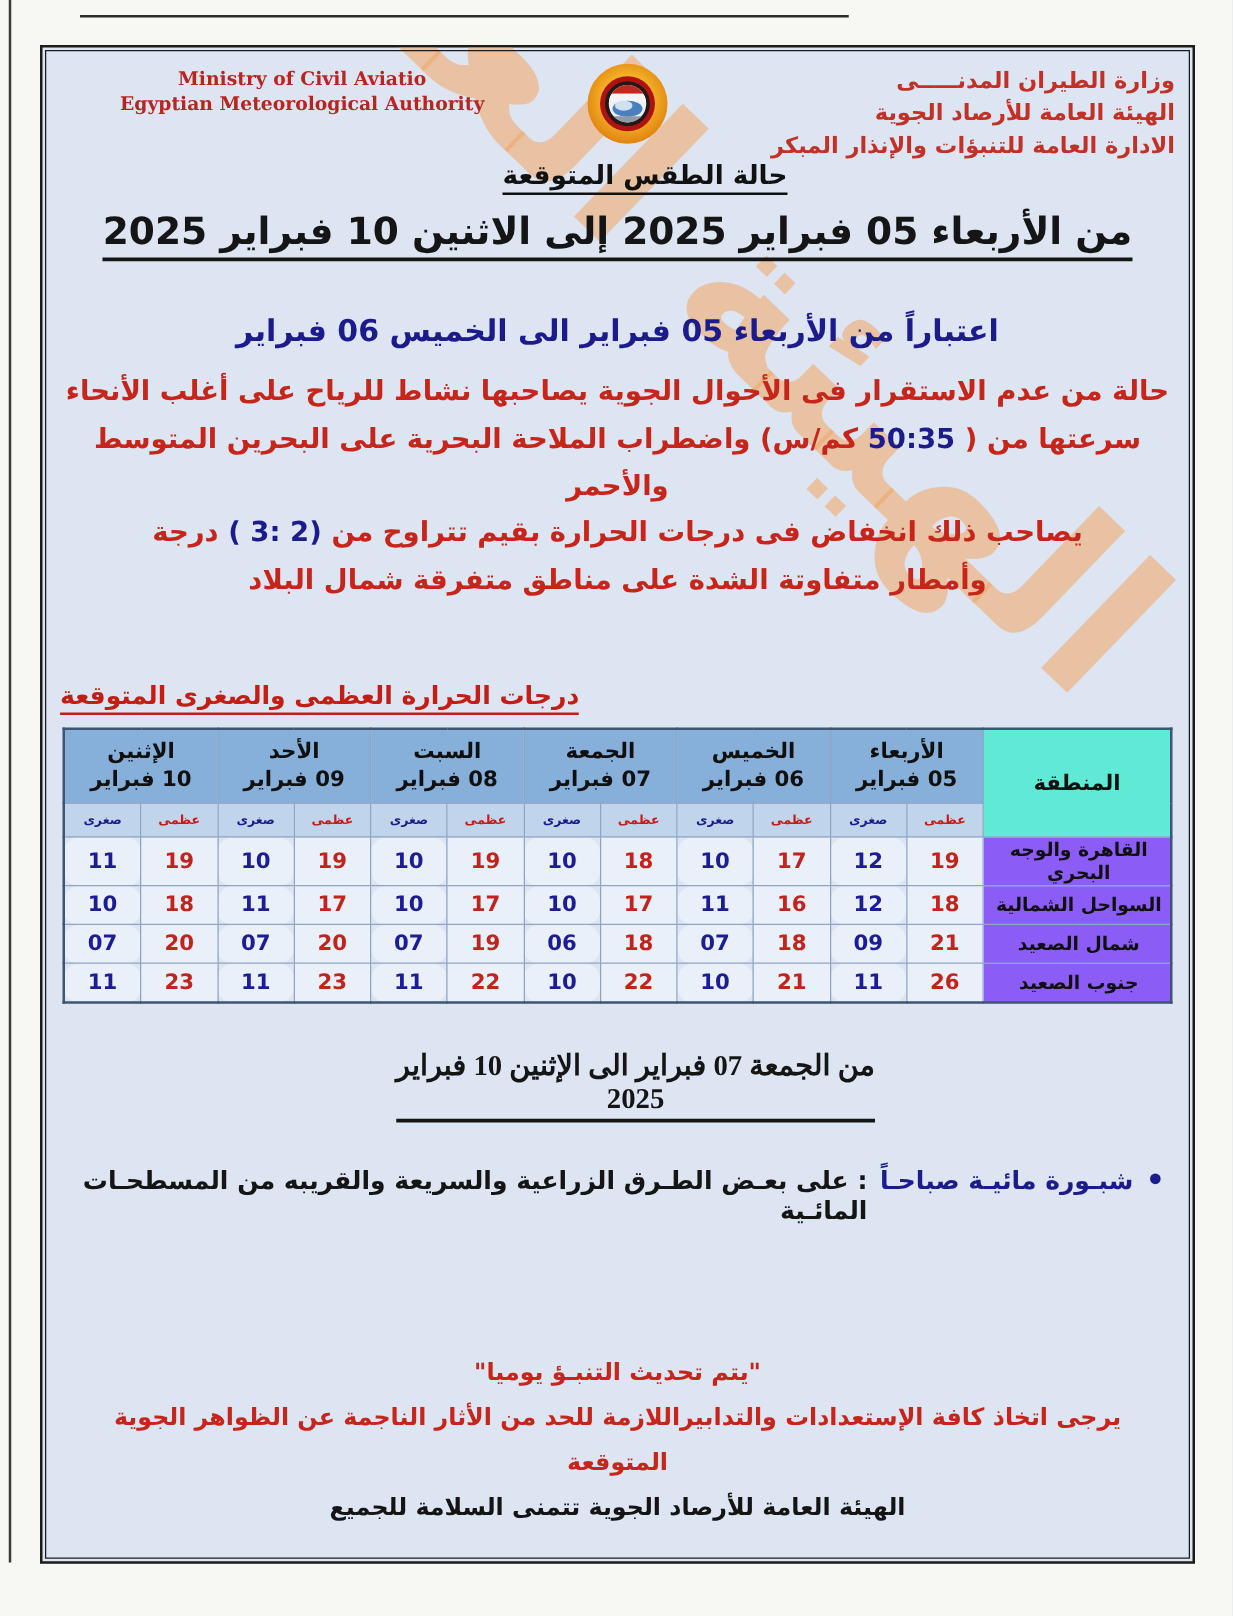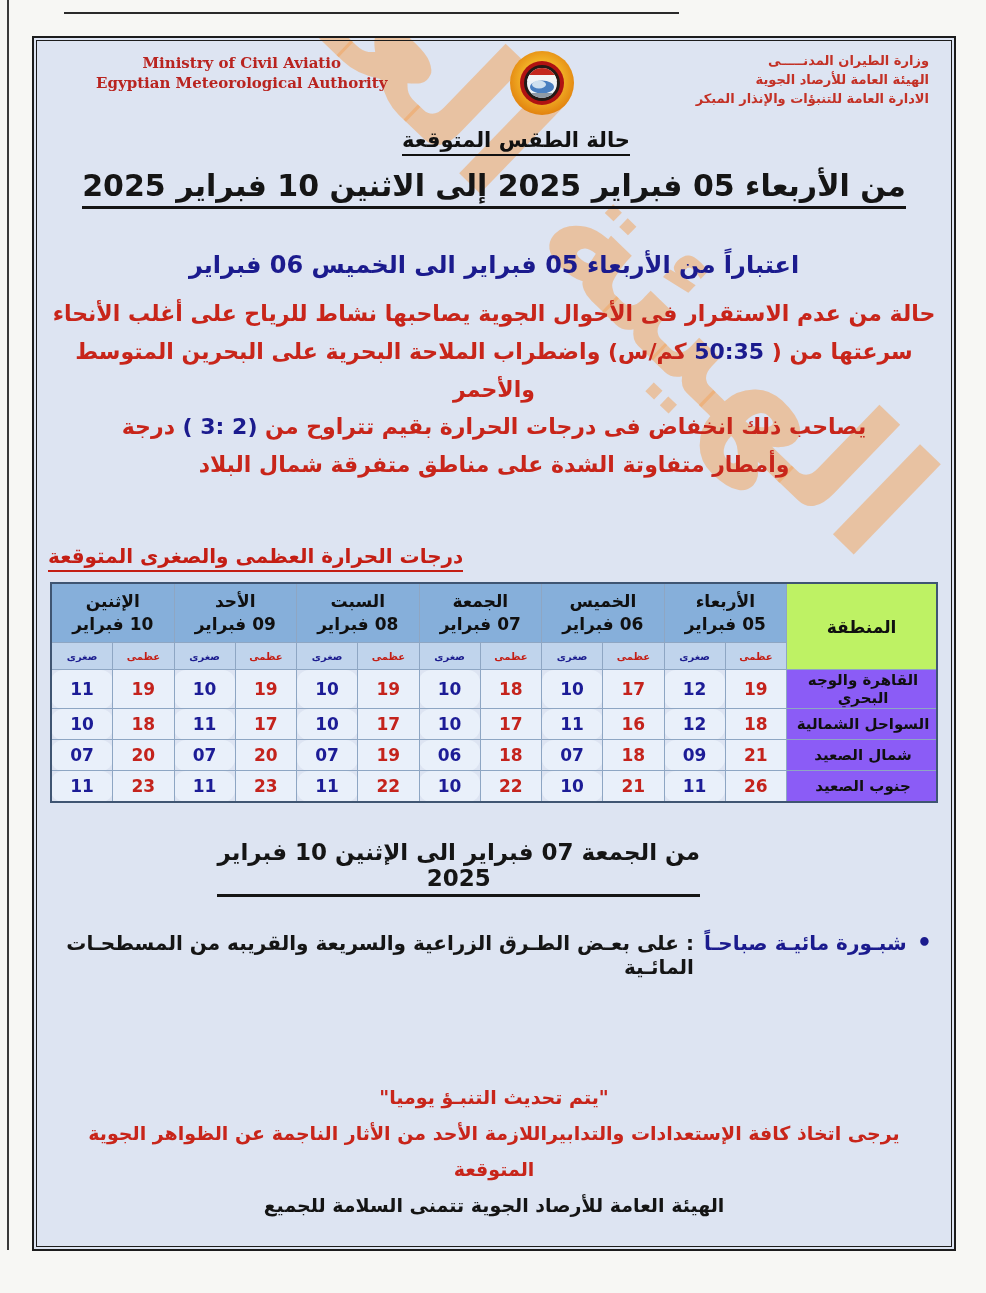--- a/index.html
+++ b/index.html
@@ -20,47 +20,47 @@
     position:absolute;top:110px;right:-140px;z-index:0;
     font-size:165px;font-weight:bold;white-space:nowrap;
     color:rgba(240,166,96,0.55);
     transform:rotate(44deg);transform-origin:80% 0%;
     pointer-events:none;direction:rtl;
   }
   .content{position:relative;z-index:2;padding:10px 14px 0 14px;}
   
   .hdr{display:flex;justify-content:space-between;align-items:flex-start;min-height:86px;}
   .hdr-en{margin-left:48px;text-align:center;color:#b92420;font-weight:bold;font-size:15px;line-height:1.3;padding-top:6px;font-family:"DejaVu Serif", serif;}
-  .hdr-ar{margin-right:11px;text-align:right;color:#c33126;font-weight:bold;font-size:13px;line-height:1.45;direction:rtl;padding-top:4px;}
+  .hdr-ar{margin-right:0;text-align:right;color:#c33126;font-weight:bold;font-size:18px;line-height:1.45;direction:rtl;padding-top:4px;}
   .logo{margin-top:2px;}
   
   .title{ text-align:center;margin-top:-6px;}
   .title span{display:inline-block;color:#111;font-weight:bold;font-size:21px;border-bottom:2px solid #111;padding-bottom:2px;direction:rtl;margin-left:44px;}
   .date-heading{text-align:center;margin-top:12px;}
   .date-heading span{display:inline-block;color:#151515;font-weight:bold;font-size:30px;border-bottom:3px solid #151515;padding-bottom:3px;direction:rtl;}
   .subtitle{text-align:center;margin-top:42px;color:#1b1b8e;font-weight:bold;font-size:24px;direction:rtl;}
   .body-text{margin-top:16px;text-align:center;direction:rtl;font-weight:bold;font-size:22px;line-height:1.72;color:#c8251a;}
   .body-text .blue{color:#1b1b8e;}
   .tbl-heading{direction:rtl;text-align:left;margin:60px 36px 10px 0;}
   .tbl-heading span{display:inline-block;color:#c41e14;font-weight:bold;font-size:20px;border-bottom:2px solid #c41e14;padding-bottom:2px;}
   
   table.temps{direction:rtl;border-collapse:collapse;width:calc(100% - 4px);margin:4px 2px 0 2px;border:2px solid #3f5572;}
   table.temps th, table.temps td{border:1px solid #8ea6c3;text-align:center;vertical-align:middle;}
   th.day{background:#86afda;color:#101010;font-size:17px;font-weight:bold;height:56px;line-height:1.35;}
-  th.region-h{background:#bef264;color:#101010;font-size:17px;font-weight:bold;width:158px;}
+  th.region-h{background:#5eead4;color:#101010;font-size:17px;font-weight:bold;width:158px;}
   th.sub{background:#c0d4ec;font-size:10px;font-weight:bold;height:24px;}
   th.sub.max{color:#c41e14;margin-top:33px;}
   th.sub.min{color:#1b1b8e;}
   td.region{background:#8b5cf6;color:#101010;font-weight:bold;font-size:15px;height:28px;padding-left:4px;}
   td.val{background:#e9f0fa;font-weight:bold;font-size:17px;width:62px;}
   td.val.max{color:#c4231c;}
   td.val.min{color:#1c1c96;border-radius:12px;}
   
   .sec2{direction:rtl;margin:36px 240px 0 0;text-align:right;}
-  .sec2 .l1, .sec2 .l2{display:block;color:#151515;font-weight:bold;font-size:23px;}
+  .sec2 .l1, .sec2 .l2{display:block;color:#151515;font-weight:bold;font-size:23px;font-family:Liberation Serif, serif;}
   .sec2 .wrap{display:inline-block;border-bottom:3px solid #151515;padding-bottom:3px;text-align:right;}
   .sec2 .l2{text-align:center;}
   .bullet-row{direction:rtl;display:flex;align-items:flex-start;gap:10px;margin:34px 8px 0 8px;font-size:20px;font-weight:bold;}
   .bullet-dot{color:#1b1b8e;font-size:24px;line-height:1;}
   .bullet-label{color:#1b1b8e;white-space:nowrap;}
   .bullet-text{color:#151515;}
   
   .notes{margin-top:100px;text-align:center;direction:rtl;font-weight:bold;line-height:1.9;}
   .notes .quote{color:#c8251a;font-size:19px;}
   .notes .advice{color:#c8251a;font-size:19px;}
@@ -252,18 +252,18 @@
     </div>
 
     <div class="bullet-row">
       <span class="bullet-dot">•</span>
       <span class="bullet-label">شبـورة مائيـة صباحـاً</span>
       <span class="bullet-text">: على بعـض الطـرق الزراعية والسريعة والقريبه من المسطحـات المائـية</span>
     </div>
 
     <div class="notes">
       <div class="quote">"يتم تحديث التنبـؤ يوميا"</div>
-      <div class="advice">يرجى اتخاذ كافة الإستعدادات والتدابيراللازمة الأحد من الأثار الناجمة عن الظواهر الجوية المتوقعة</div>
+      <div class="advice">يرجى اتخاذ كافة الإستعدادات والتدابيراللازمة للحد من الأثار الناجمة عن الظواهر الجوية المتوقعة</div>
       <div class="wish">الهيئة العامة للأرصاد الجوية تتمنى السلامة للجميع</div>
     </div>
 
   </div>
 </div>
 
 </body></html>

